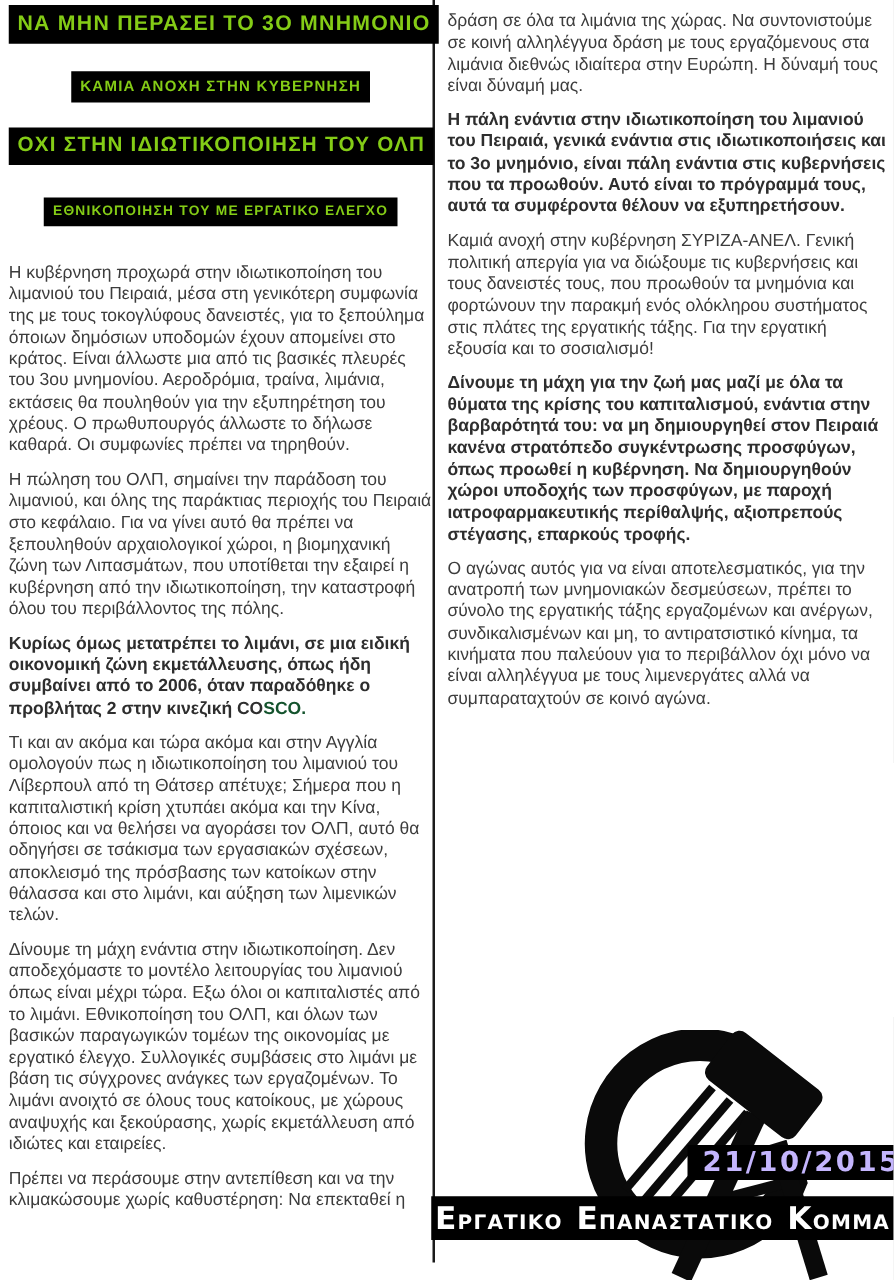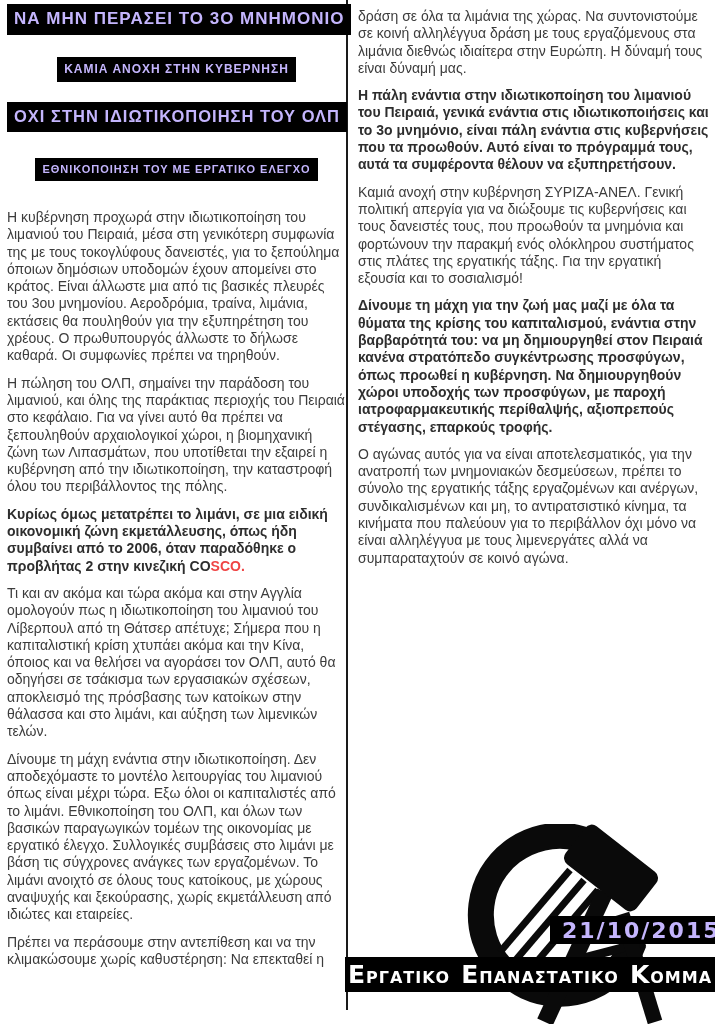--- a/index.html
+++ b/index.html
@@ -15,40 +15,40 @@
     background:#1a1a1a;
   }
   .col{position:absolute;top:0;}
   .col-left{left:7px;width:339px;}
   .col-right{left:358px;width:351px;padding-top:8px;}
   .headline{
     display:block;
     width:-moz-fit-content;width:fit-content;
     margin:0 auto;
     background:#000;
-    color:#c4b5fd;
+    color:#84cc16;
     font-weight:bold;
     white-space:nowrap;
     letter-spacing:1px;
     padding:5px 7px 6px 7px;
   }
   .hl-1{margin-top:4px;font-size:17px;}
   .hl-2{margin-top:22px;font-size:12px;}
   .hl-3{margin-top:20px;font-size:16.5px;}
   .hl-4{margin-top:26px;font-size:11px;}
   .para{
     margin:0 0 10px 0;
     font-size:14px;
     line-height:17.3px;
     color:#3c3c3c;
     text-align:left;
   }
   .col-left .para:first-of-type{margin-top:28px;}
   .bold{font-weight:bold;color:#2e2e2e;}
-  .gray{color:#ef4444;}
+  .gray{color:#14532d;}
   .logo-svg{
     position:absolute;left:430px;top:824px;width:285px;height:200px;
     z-index:1;
   }
   .date-strip{
     position:absolute;left:550px;top:916px;width:165px;height:28px;
     background:#000;color:#c4b5fd;
     z-index:2;
     display:flex;align-items:center;
     padding-left:12px;box-sizing:border-box;

